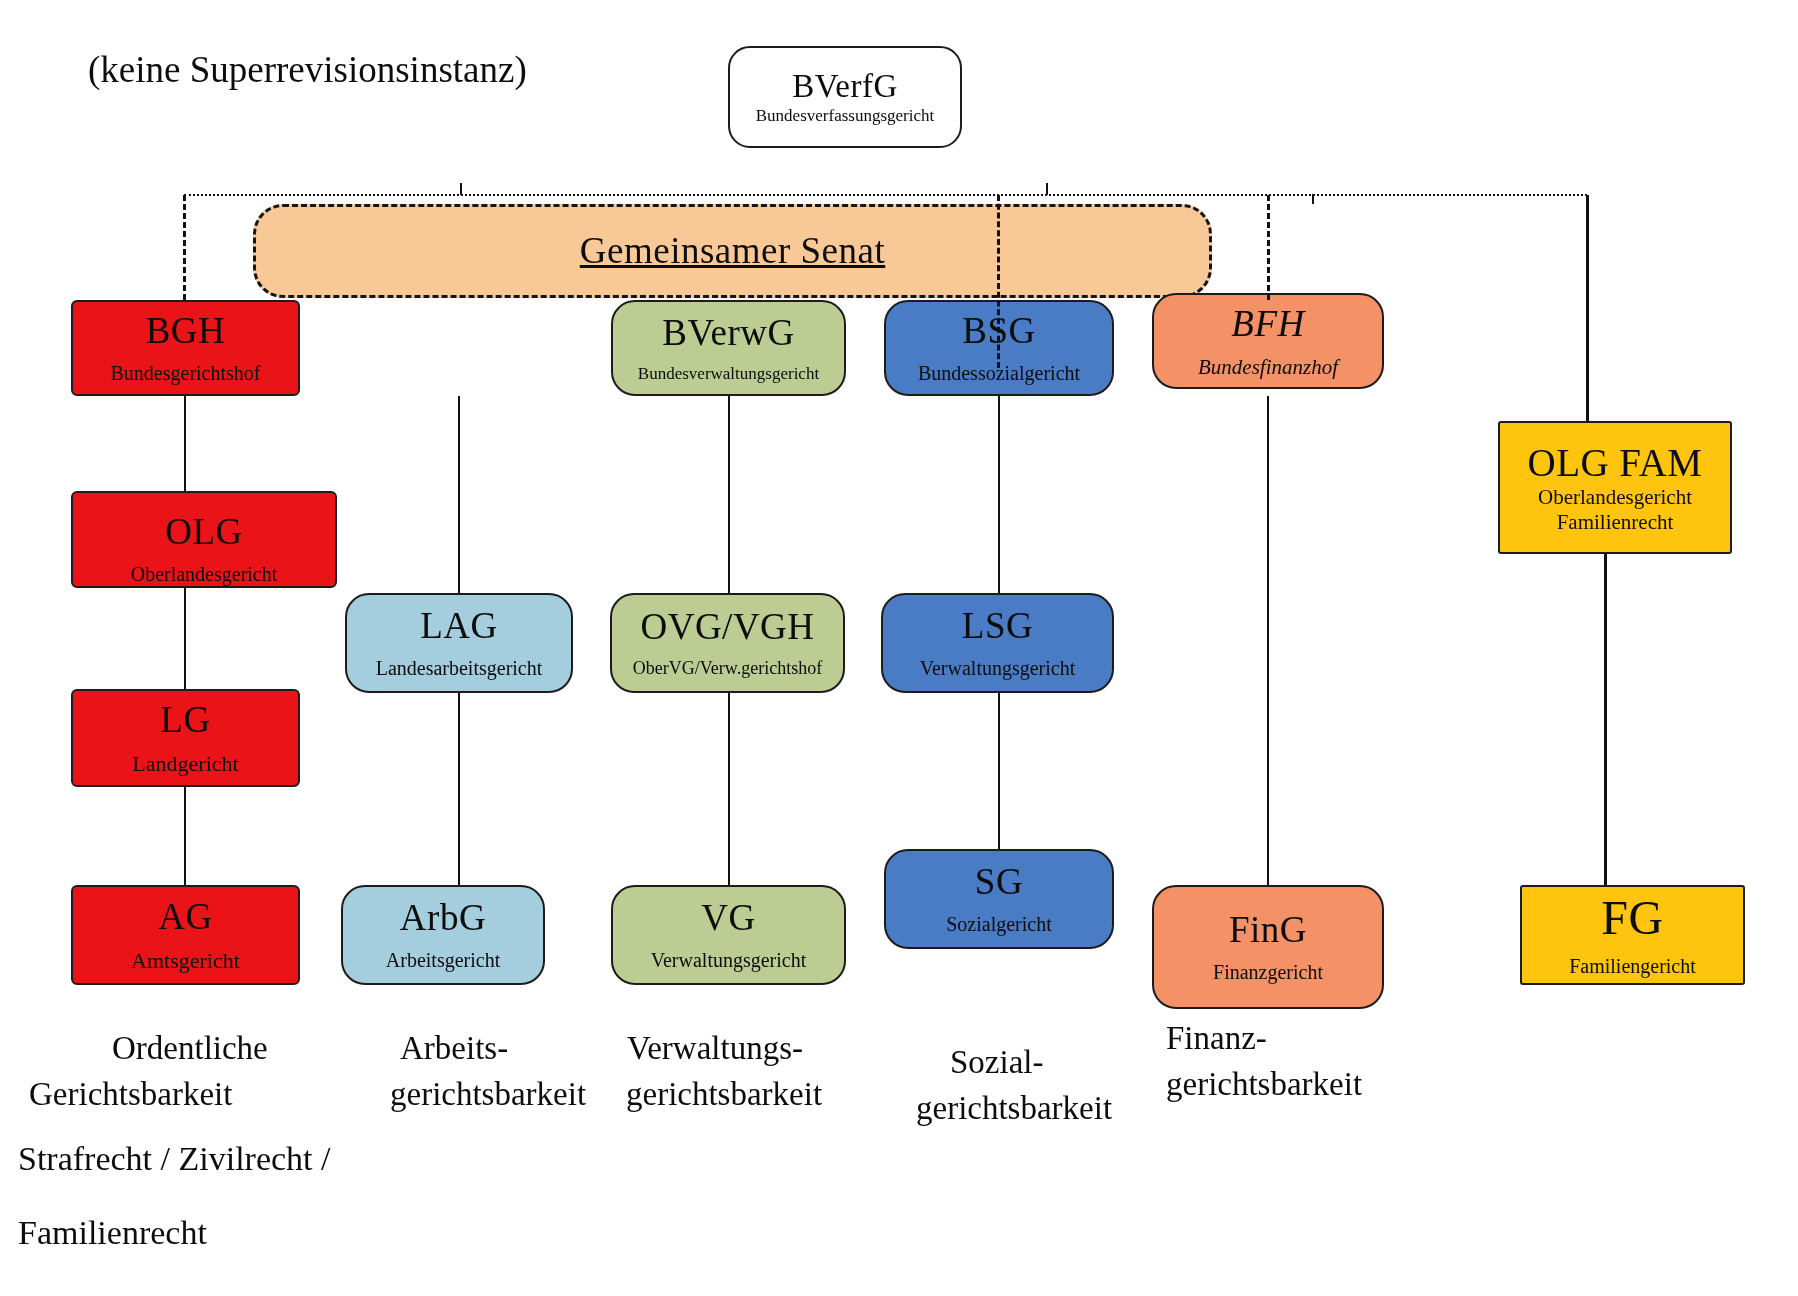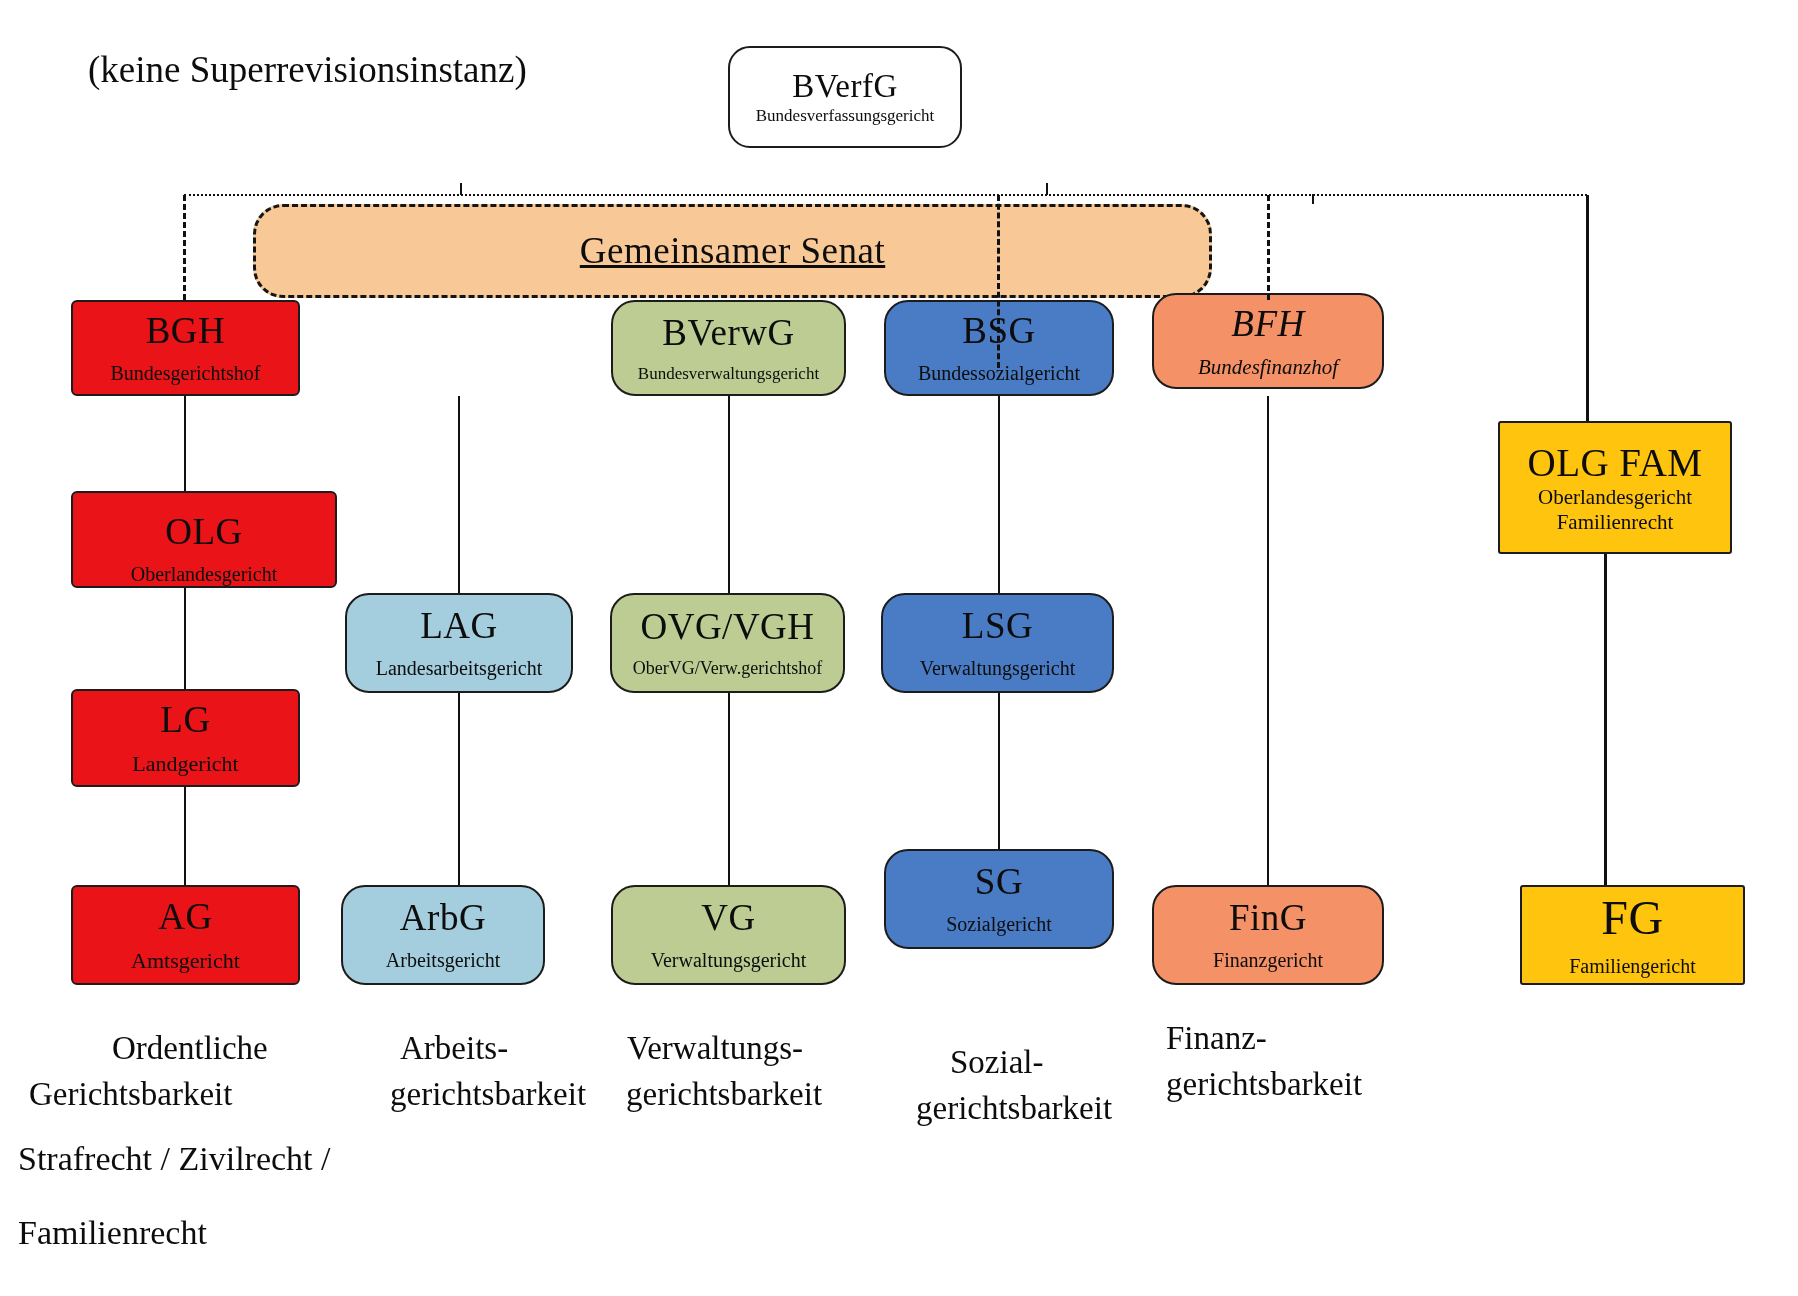--- a/index.html
+++ b/index.html
@@ -44,21 +44,21 @@
   #ovg{left:610px;top:593px;width:235px;height:100px;}
   #ovg .full{font-size:18px;}
   #lsg{left:881px;top:593px;width:233px;height:100px;}
   #lg{left:71px;top:689px;width:229px;height:98px;}
   #lg .full{font-size:22px;}
   #ag{left:71px;top:885px;width:229px;height:100px;}
   #ag .full{font-size:22px;}
   #arbg{left:341px;top:885px;width:204px;height:100px;}
   #vg{left:611px;top:885px;width:235px;height:100px;}
   #sg{left:884px;top:849px;width:230px;height:100px;}
-  #fing{left:1152px;top:885px;width:232px;height:100px;}
+  #fing{left:1152px;top:885px;width:232px;height:124px;}
   #fg{left:1520px;top:885px;width:225px;height:100px;}
   #fg .abbr{font-size:48px;}
 
   
   .vline{position:absolute;width:0;border-left:2px solid #111;z-index:1;}
   .vdash{position:absolute;width:0;border-left:3px dashed #111;z-index:6;}
   .vsolid{position:absolute;width:0;border-left:3px solid #111;z-index:1;}
   .hdot{position:absolute;height:0;border-top:2px dotted #111;z-index:1;}
   .tick{position:absolute;width:0;border-left:2px solid #111;z-index:1;}
 

